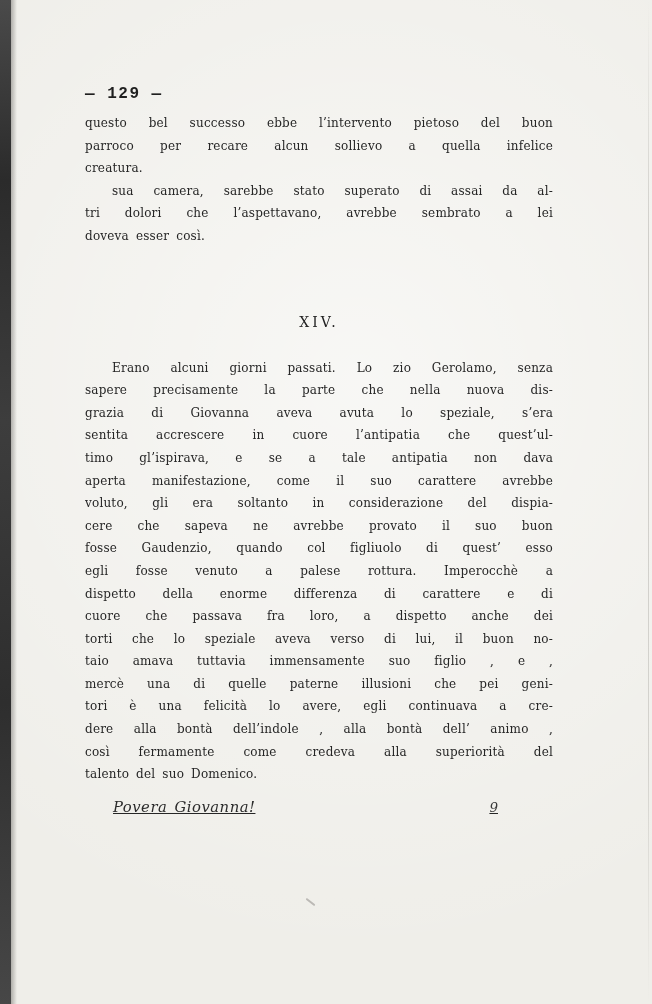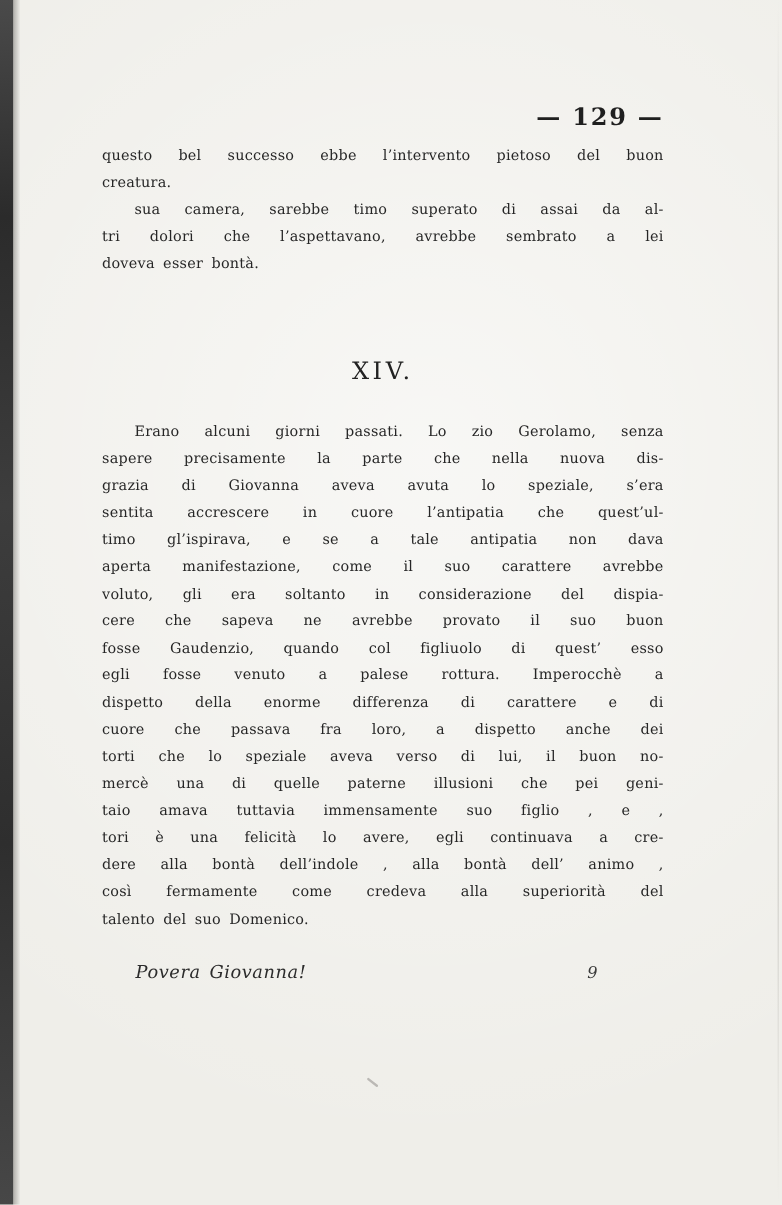--- a/index.html
+++ b/index.html
@@ -36,26 +36,27 @@
     width: 1px; height: 100%;
     background: linear-gradient(180deg, rgba(150,148,142,0), rgba(150,148,142,.40) 25%, rgba(150,148,142,.32) 75%, rgba(150,148,142,0));
   }
   .content {
     position: absolute;
     left: 85px;
     top: 85px;
     width: 468px;
   }
   .page-number {
-    text-align: right;
-    font-size: 20px;
+    text-align: left;
+    font-size: 16px;
     font-weight: 700;
     letter-spacing: 1.5px;
     color: #1f1f1f;
     margin-bottom: 9px;
+    font-family: Liberation Mono, monospace;
   }
   .para { margin: 0; }
   .line {
     font-size: 12px;
     line-height: 22.6px;
     height: 22.6px;
     letter-spacing: .2px;
     text-align: justify;
     text-align-last: justify;
     overflow: hidden;
@@ -65,31 +66,32 @@
     text-align-last: left;
     word-spacing: 3px;
   }
   .para.indent .line:first-child {
     text-indent: 27px;
   }
   .chapter-heading {
     margin-top: 66px;
     margin-bottom: 27px;
     text-align: center;
-    font-size: 20px;
+    font-size: 14px;
     letter-spacing: 3px;
     color: #222;
   }
   .footer {
-    margin-top: 25px;
+    margin-top: 12px;
     display: flex;
     justify-content: space-between;
-    align-items: center;
+    align-items: flex-end;
     padding-left: 28px;
     padding-right: 55px;
+    text-decoration: underline;
   }
   .catchword {
     font-style: italic;
     font-size: 14.8px;
     letter-spacing: .5px;
     word-spacing: 2px;
     color: #2c2c2c;
   }
   .signature {
     font-size: 13.5px;
@@ -115,44 +117,45 @@
   <div class="binding"></div>
   <div class="binding-fade"></div>
   <div class="right-edge-line"></div>
 
   <div class="content">
     <div class="page-number">— 129 —</div>
 
     <div>
         <div class="para">
           <div class="line">questo bel successo ebbe l’intervento pietoso del buon</div>
+          <div class="line">parroco per recare alcun sollievo a quella infelice</div>
           <div class="line last">creatura.</div>
         </div>
         <div class="para indent">
-          <div class="line">sua camera, sarebbe timo superato di assai da al-</div>
+          <div class="line">sua camera, sarebbe stato superato di assai da al-</div>
           <div class="line">tri dolori che l’aspettavano, avrebbe sembrato a lei</div>
-          <div class="line last">doveva esser bontà.</div>
+          <div class="line last">doveva esser così.</div>
         </div>
         <div class="chapter-heading">XIV.</div>
         <div class="para indent">
           <div class="line">Erano alcuni giorni passati. Lo zio Gerolamo, senza</div>
           <div class="line">sapere precisamente la parte che nella nuova dis-</div>
           <div class="line">grazia di Giovanna aveva avuta lo speziale, s’era</div>
           <div class="line">sentita accrescere in cuore l’antipatia che quest’ul-</div>
           <div class="line">timo gl’ispirava, e se a tale antipatia non dava</div>
           <div class="line">aperta manifestazione, come il suo carattere avrebbe</div>
           <div class="line">voluto, gli era soltanto in considerazione del dispia-</div>
           <div class="line">cere che sapeva ne avrebbe provato il suo buon</div>
           <div class="line">fosse Gaudenzio, quando col figliuolo di quest’ esso</div>
           <div class="line">egli fosse venuto a palese rottura. Imperocchè a</div>
           <div class="line">dispetto della enorme differenza di carattere e di</div>
           <div class="line">cuore che passava fra loro, a dispetto anche dei</div>
           <div class="line">torti che lo speziale aveva verso di lui, il buon no-</div>
+          <div class="line">taio amava tuttavia immensamente suo figlio , e ,</div>
           <div class="line">mercè una di quelle paterne illusioni che pei geni-</div>
-          <div class="line">taio amava tuttavia immensamente suo figlio , e ,</div>
           <div class="line">tori è una felicità lo avere, egli continuava a cre-</div>
           <div class="line">dere alla bontà dell’indole , alla bontà dell’ animo ,</div>
           <div class="line">così fermamente come credeva alla superiorità del</div>
           <div class="line last">talento del suo Domenico.</div>
         </div>
       </div>
 
     <div class="footer">
       <span class="catchword">Povera Giovanna!</span>
       <span class="signature">9</span>

